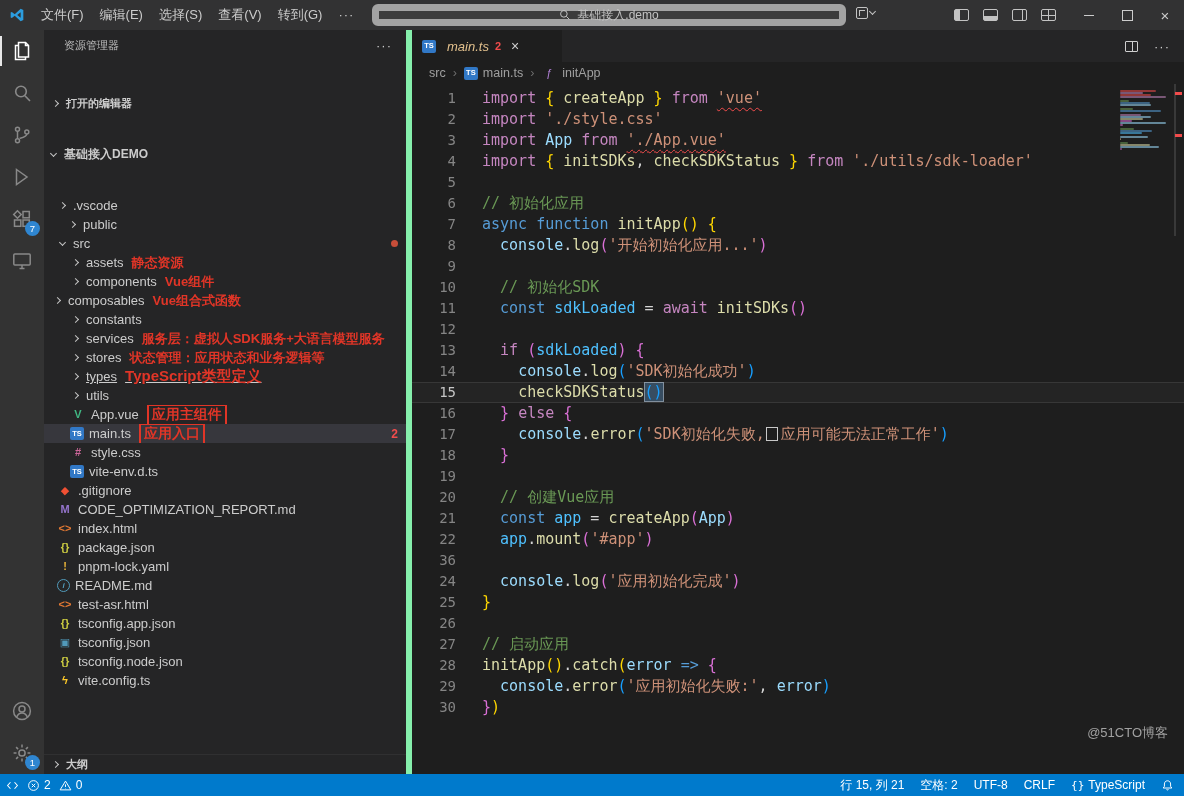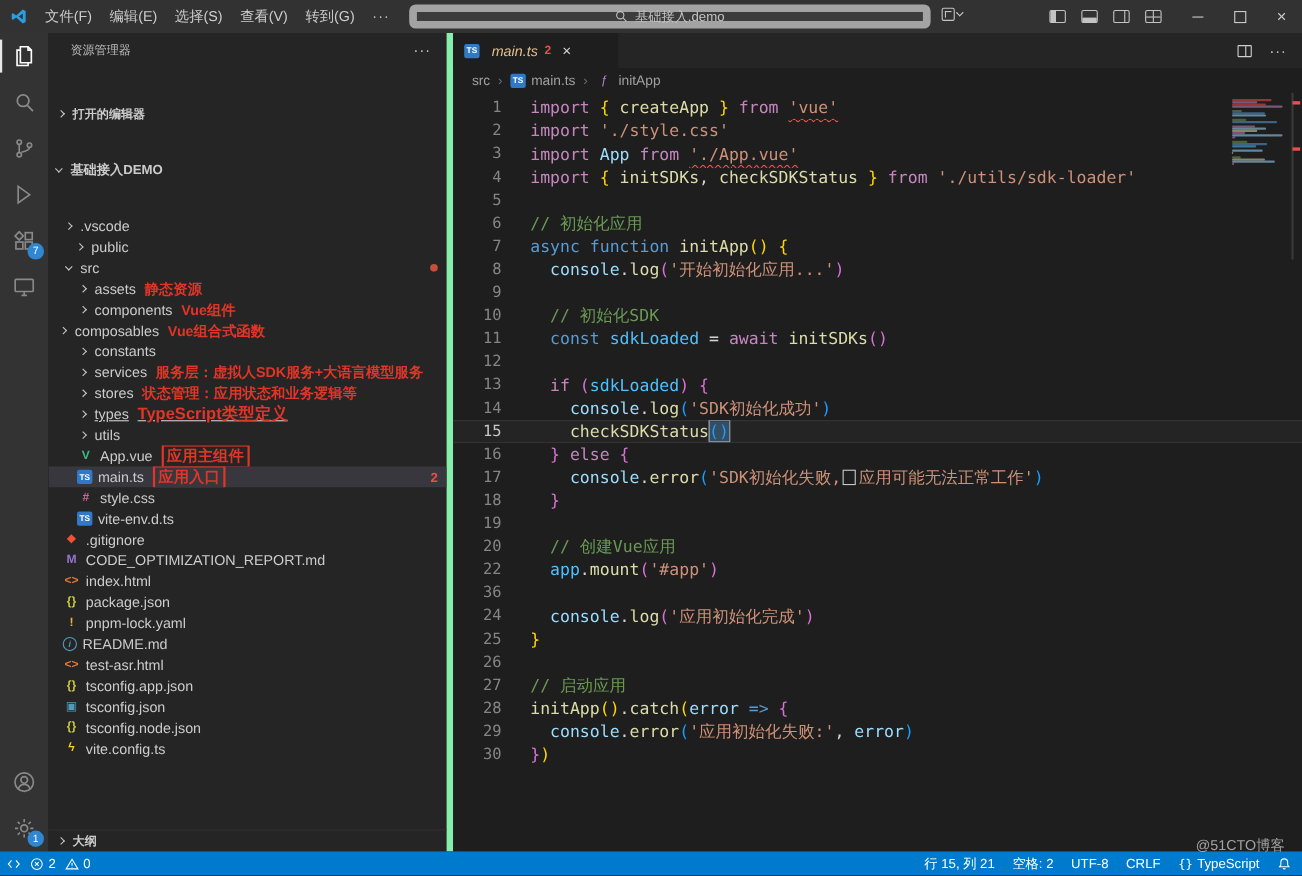--- a/index.html
+++ b/index.html
@@ -104,21 +104,21 @@
   .t-g{color:#ffd700} .t-m{color:#da70d6} .t-u{color:#179fff}
   .t-se{color:#ce9178; text-decoration:underline wavy #f14c4c; text-decoration-thickness:1px; text-underline-offset:4px;}
   .t-um{color:#179fff; background:rgba(86,140,190,0.4); box-shadow:0 0 0 1px rgba(170,190,210,0.7);}
   .t-gb{display:inline-block; width:12px; height:14px; border:1px solid #c8c8c8; vertical-align:-2px; margin:0 3px 0 1px;}
 
   .minimap { position:absolute; top:6px; right:16px; width:48px; display:flex; flex-direction:column; }
   .mm-line { height:2px; opacity:0.55; border-radius:1px; }
   .mm-slider { position:absolute; top:0; right:8px; width:2px; height:152px; background:rgba(255,255,255,0.12); }
   .ovr { position:absolute; right:2px; width:7px; height:3px; background:#f14c4c; }
 
-  .watermark { position:absolute; right:16px; top:760px; z-index:60; color:rgba(185,185,185,0.85); font-size:13px; }
+  .watermark { position:absolute; right:16px; top:724px; z-index:60; color:rgba(185,185,185,0.85); font-size:13px; }
 
   
   .statusbar { flex:0 0 22px; background:var(--accent,#007acc); color:#ffffff; display:flex; align-items:center; font-size:12px; padding:0 10px 0 6px; }
   .sb-left { display:flex; align-items:center; gap:8px; }
   .sb-right { margin-left:auto; display:flex; align-items:center; gap:16px; }
   .seg { display:flex; align-items:center; gap:4px; white-space:nowrap; }
   .braces { font-family:"DejaVu Sans Mono",monospace; font-size:11px; }
   svg { display:block; }
 </style>
 </head>
@@ -493,20 +493,24 @@
             </div>
             <div class="cl">
               <span class="ln">19</span>
               <span class="lt"></span>
             </div>
             <div class="cl">
               <span class="ln">20</span>
               <span class="lt"><span class="t-p">  </span><span class="t-c">// 创建Vue应用</span></span>
             </div>
             <div class="cl">
+              <span class="ln">21</span>
+              <span class="lt"><span class="t-p">  </span><span class="t-d">const</span><span class="t-p"> </span><span class="t-w">app</span><span class="t-p"> = </span><span class="t-f">createApp</span><span class="t-m">(</span><span class="t-v">App</span><span class="t-m">)</span></span>
+            </div>
+            <div class="cl">
               <span class="ln">22</span>
               <span class="lt"><span class="t-p">  </span><span class="t-w">app</span><span class="t-p">.</span><span class="t-f">mount</span><span class="t-m">(</span><span class="t-s">'#app'</span><span class="t-m">)</span></span>
             </div>
             <div class="cl">
               <span class="ln">36</span>
               <span class="lt"></span>
             </div>
             <div class="cl">
               <span class="ln">24</span>
               <span class="lt"><span class="t-p">  </span><span class="t-v">console</span><span class="t-p">.</span><span class="t-f">log</span><span class="t-m">(</span><span class="t-s">'应用初始化完成'</span><span class="t-m">)</span></span>

